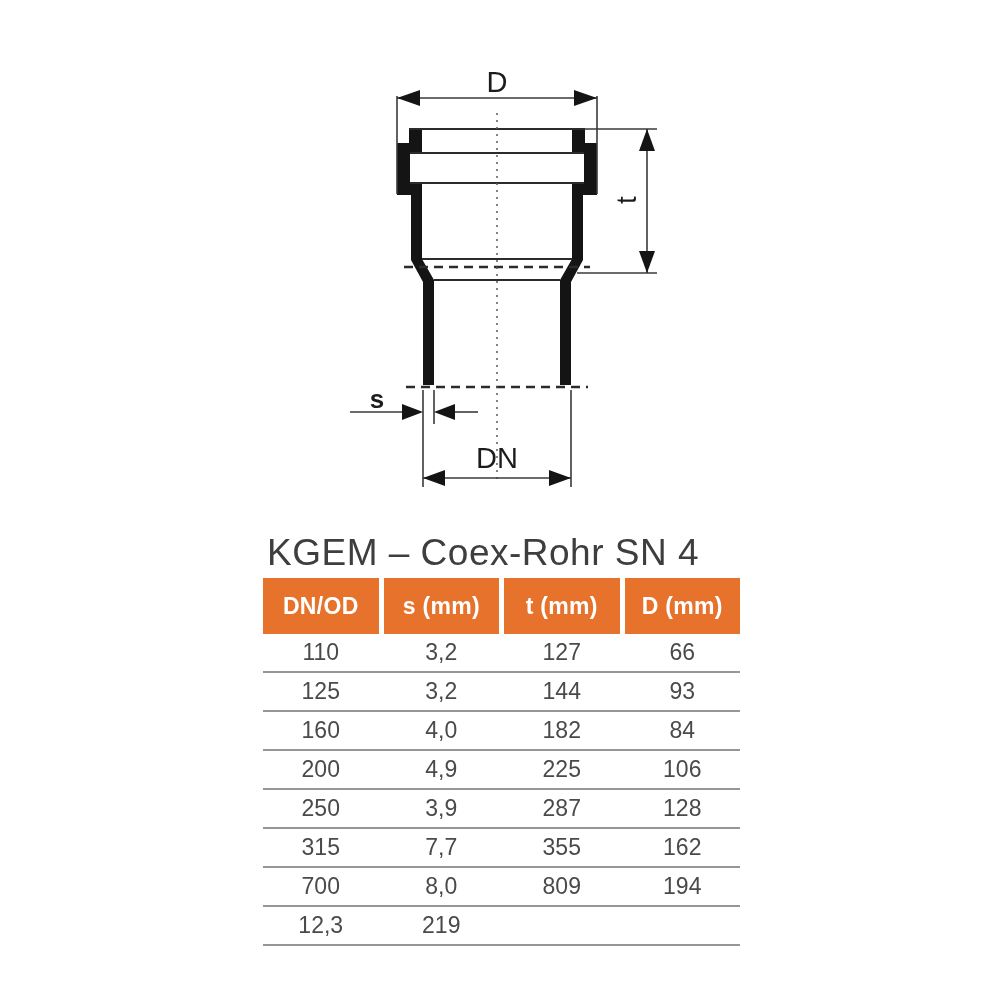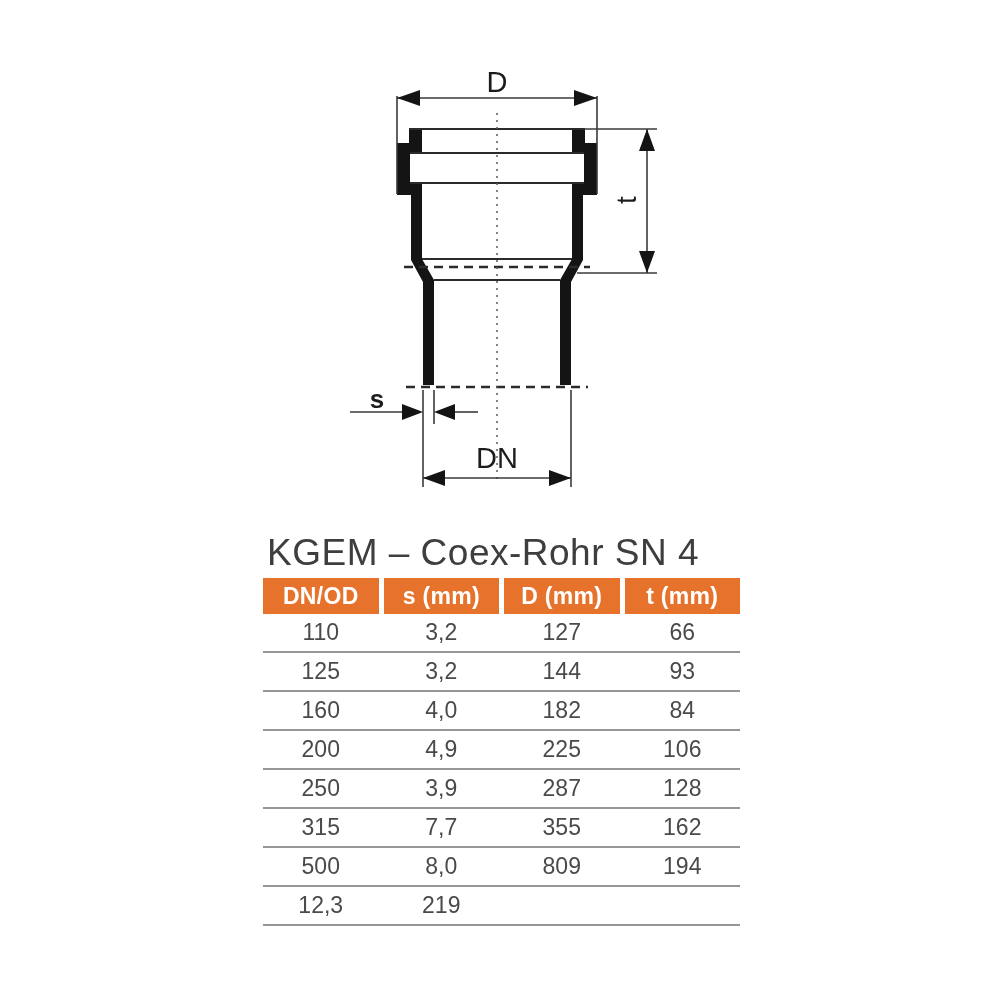--- a/index.html
+++ b/index.html
@@ -7,21 +7,21 @@
     position:relative;width:1000px;height:1000px;background:#ffffff;
     font-family:"Liberation Sans", sans-serif;overflow:hidden;
   }
   .diagram-svg{position:absolute;left:0;top:0;}
   .diagram-svg text{fill:#1c1c1c;font-family:"Liberation Sans", sans-serif;}
   .section-title{
     position:absolute;left:267px;top:532px;
     font-size:37px;color:#3e3e3e;letter-spacing:0.5px;white-space:nowrap;
   }
   .spec-table{position:absolute;left:263px;top:578px;width:477px;}
-  .thead{display:grid;grid-template-columns:repeat(4,1fr);column-gap:5px;height:36px;}
+  .thead{display:grid;grid-template-columns:repeat(4,1fr);column-gap:5px;height:56px;}
   .th{
     display:flex;align-items:center;justify-content:center;
     color:#ffffff;font-weight:bold;font-size:23px;letter-spacing:0.3px;
   }
   .tbody{width:100%;}
   .tr{
     display:grid;grid-template-columns:repeat(4,1fr);column-gap:5px;
     height:37px;border-bottom:2px solid #969696;
   }
   .td{
@@ -91,22 +91,22 @@
     <text x="377" y="408" text-anchor="middle" font-size="26" font-weight="bold">s</text>
     <text x="497" y="468" text-anchor="middle" font-size="29" font-weight="500">DN</text>
   </svg>
 
   <div class="section-title">KGEM – Coex-Rohr SN 4</div>
 
   <div class="spec-table">
     <div class="thead">
       <div class="th" style="background:#E7722B">DN/OD</div>
       <div class="th" style="background:#E7722B">s (mm)</div>
+      <div class="th" style="background:#E7722B">t (mm)</div>
       <div class="th" style="background:#E7722B">D (mm)</div>
-      <div class="th" style="background:#E7722B">t (mm)</div>
     </div>
     <div class="tbody">
       <div class="tr">
         <div class="td">110</div>
         <div class="td">3,2</div>
         <div class="td">127</div>
         <div class="td">66</div>
       </div>
       <div class="tr">
         <div class="td">125</div>
@@ -132,21 +132,21 @@
         <div class="td">287</div>
         <div class="td">128</div>
       </div>
       <div class="tr">
         <div class="td">315</div>
         <div class="td">7,7</div>
         <div class="td">355</div>
         <div class="td">162</div>
       </div>
       <div class="tr">
-        <div class="td">500</div>
+        <div class="td">700</div>
         <div class="td">8,0</div>
         <div class="td">809</div>
         <div class="td">194</div>
       </div>
       <div class="tr">
         <div class="td">12,3</div>
         <div class="td">219</div>
       </div>
     </div>
   </div>

